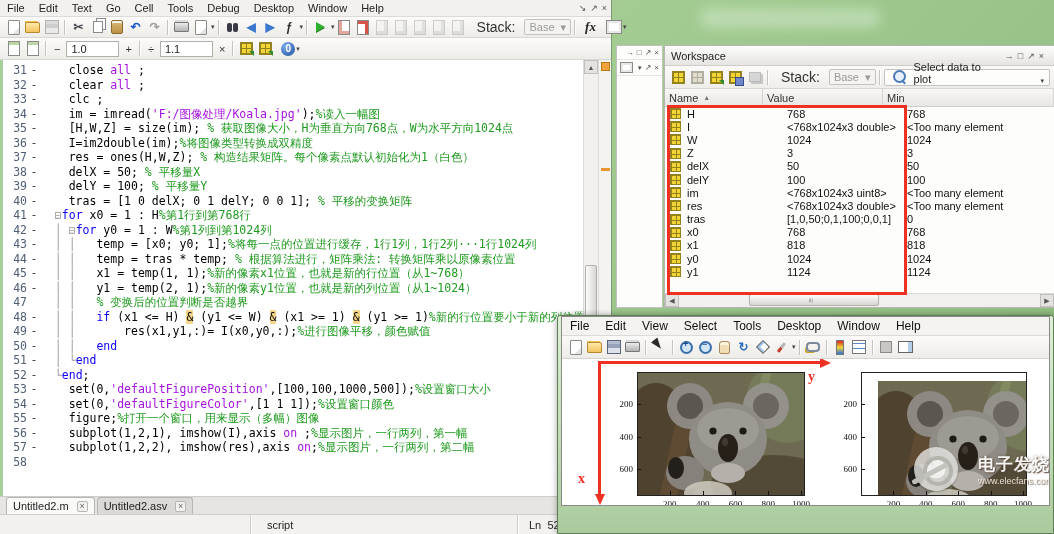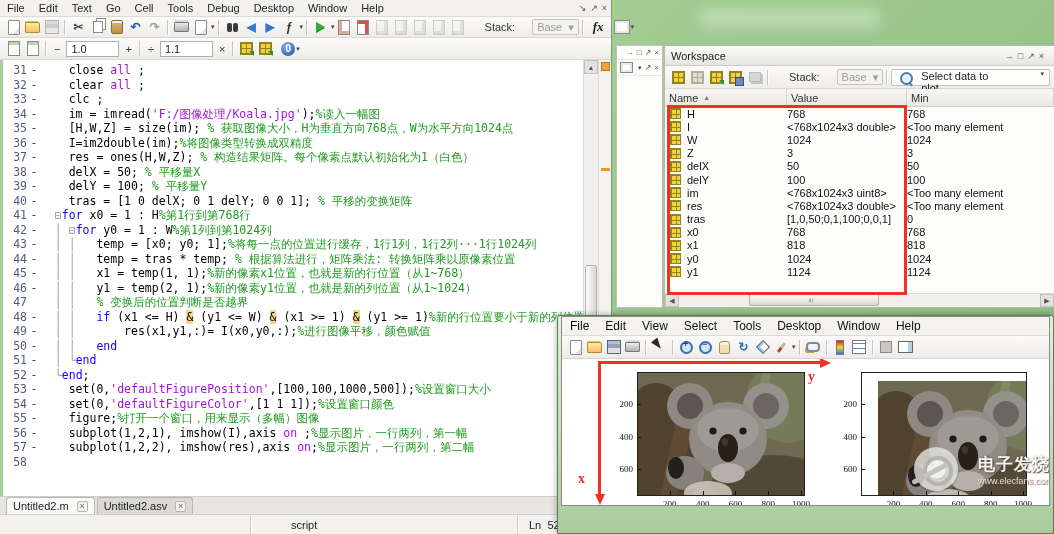--- a/index.html
+++ b/index.html
@@ -47,21 +47,21 @@
 
   
   #editor-window{position:absolute;left:0;top:0;width:612px;height:534px;background:#fff;border-right:1px solid #7e9a70}
   .ed-menubar{height:17px;background:#f2f1ef;border-bottom:1px solid #dcdad6;display:flex;align-items:center;font-size:11px;color:#222}
   .menu-item{padding:1px 7px;cursor:default}
   .winctl{margin-left:auto;display:flex;align-items:center;gap:4px;padding-right:4px;font-size:9px;color:#555}
   .winctl span{cursor:default}
   .ed-toolbar{display:flex;align-items:center;background:linear-gradient(#fcfbfa,#eeecE8);border-bottom:1px solid #d9d7d3;padding:0 4px}
   #ed-toolbar1{height:21px}
   #ed-toolbar2{height:22px}
-  .tb-label{font-size:11px;color:#333;margin:0 17px}
+  .tb-label{font-size:14px;color:#333;margin:0 9px}
   .tb-select{display:flex;align-items:center;font-size:11px;color:#9a9a9a;background:#f4f3f1;border:1px solid #c4c2be;border-radius:2px;height:16px;padding:0 4px;gap:6px}
   .tb-field{width:53px;height:16px;background:#fff;border:1px solid #b2b0ac;font-size:11px;color:#222;display:flex;align-items:center;padding-left:4px;margin:0 2px}
   .tb-btn{font-size:11px;color:#333;padding:0 4px;cursor:default}
   .fx-glyph{font-family:"Liberation Serif",serif;font-style:italic;font-weight:bold;font-size:13px;color:#222;margin:0 6px}
   .swatch{width:16px;height:14px;background:#fff;border:1px solid #8a8a88;box-shadow:inset 0 0 0 2px #e8e8e8;margin-left:4px}
   .zero-badge{width:14px;height:14px;border-radius:50%;background:radial-gradient(circle at 35% 30%,#7db0f0,#1d4e9e);color:#fff;font-size:10px;font-weight:bold;display:flex;align-items:center;justify-content:center;margin-left:6px}
   .ed-body{position:relative;height:436px;background:#fff;overflow:hidden}
   .ed-greenedge{position:absolute;left:0;top:0;bottom:0;width:3px;background:#a8cf9a}
   #code-lines{position:absolute;left:3px;top:3px;right:28px;font-family:"DejaVu Sans Mono","DejaVu Sans",monospace;font-size:11.5px;line-height:14.5px;white-space:pre;overflow:hidden}
   .cline{display:flex;height:14.5px}
@@ -77,36 +77,36 @@
   .vs-thumb::after{content:"≡";position:absolute;left:3px;top:46px;font-size:9px;color:#8a8a88}
   .ed-mlint{position:absolute;right:0;top:0;bottom:0;width:13px;background:#f4f3f1;border-left:1px solid #dcdad6}
   .ml-top{position:absolute;top:2px;left:2px;width:9px;height:9px;background:#f0a23c;border:1px solid #b87a1a}
   .ml-mark{position:absolute;top:108px;left:2px;width:9px;height:3px;background:#e8962e}
   .ed-tabs{height:18px;background:#e7e5e1;border-top:1px solid #cfcdc9;display:flex;align-items:flex-end;padding-left:6px;gap:2px}
   .ed-tab{display:flex;align-items:center;gap:8px;font-size:11px;color:#222;background:#dbd9d5;border:1px solid #b8b6b2;border-bottom:none;border-radius:3px 3px 0 0;padding:1px 6px;height:17px}
   .ed-tab.active{background:#fafaf9}
   .tab-x{font-size:9px;color:#666;border:1px solid #b8b6b2;border-radius:2px;width:11px;height:11px;display:flex;align-items:center;justify-content:center;background:#f2f1ef}
   .ed-status{height:20px;background:#f2f1ef;border-top:1px solid #cfcdc9;display:flex;align-items:center;font-size:11px;color:#222}
   .st-sep{width:0;height:20px;border-left:1px solid #cfcdc9;border-right:1px solid #fff}
-  .st-script{width:265px;padding-left:39px}
+  .st-script{width:265px;padding-left:15px}
   .st-right{display:flex;gap:14px;padding-left:10px}
 
   
   #mini-panel{position:absolute;left:616px;top:45px;width:47px;height:263px;background:#fdfdfc;border:1px solid #c2c0bc}
   .mp-row{display:flex;align-items:center;justify-content:flex-end;gap:3px;font-size:8px;color:#555;padding:2px 3px;border-bottom:1px solid #e8e6e2}
   .mp-row .swatch{width:13px;height:11px;margin:0 auto 0 0}
 
   
   #workspace{position:absolute;left:664px;top:45px;width:390px;height:263px;background:#fdfdfc;border:1px solid #b8b6b2;border-right:none;display:flex;flex-direction:column}
   .ws-title{height:20px;background:linear-gradient(#fdfdfc,#e6e4e0);border-bottom:1px solid #cfcdc9;display:flex;align-items:center;font-size:11px;color:#222;padding:0 6px}
   .ws-toolbar{height:23px;background:linear-gradient(#fbfaf9,#efede9);border-bottom:1px solid #d9d7d3;display:flex;align-items:center;padding:0 4px;font-size:11px}
-  .plot-picker{display:flex;align-items:flex-start;gap:5px;background:#fdfdfc;border:1px solid #c4c2be;border-radius:2px;height:17px;padding:0 5px;color:#222}
+  .plot-picker{display:flex;align-items:flex-end;gap:5px;background:#fdfdfc;border:1px solid #c4c2be;border-radius:2px;height:17px;padding:0 5px;color:#222}
   .ws-header{height:18px;background:linear-gradient(#f8f7f5,#e9e7e3);border-bottom:1px solid #cfcdc9;display:flex;font-size:11px;color:#333;align-items:center}
   .ws-header .col{border-right:1px solid #d5d3cf;height:18px;display:flex;align-items:center;padding-left:4px;gap:5px}
-  .col-name{width:122px}.col-value{width:120px}.col-min{flex:1}
+  .col-name{width:98px}.col-value{width:120px}.col-min{flex:1}
   .sort-arrow{font-size:7px;color:#777}
   #ws-rows{flex:1;overflow:hidden;font-size:11px;color:#111;position:relative}
   .ws-row{display:flex;height:13.2px;align-items:center}
   .ws-row .icg{width:11px;height:11px;margin:0 6px 0 5px;flex:none;border:1px solid #93831f;background-color:#f3d435;background-image:linear-gradient(#93831f 1px,transparent 1px),linear-gradient(90deg,#93831f 1px,transparent 1px);background-size:5px 5px}
   .ws-name{width:100px;overflow:hidden;white-space:nowrap}
   .ws-value{width:120px;overflow:hidden;white-space:nowrap}
   .ws-min{flex:1;overflow:hidden;white-space:nowrap}
   .ws-hscroll{height:14px;background:#f1f0ee;border-top:1px solid #dcdad6;display:flex;align-items:center}
   .hs-arrow{width:14px;height:13px;background:#e4e2de;border:1px solid #c2c0bc;font-size:7px;color:#555;display:flex;align-items:center;justify-content:center;flex:none}
   .hs-track{flex:1;position:relative;height:13px}

